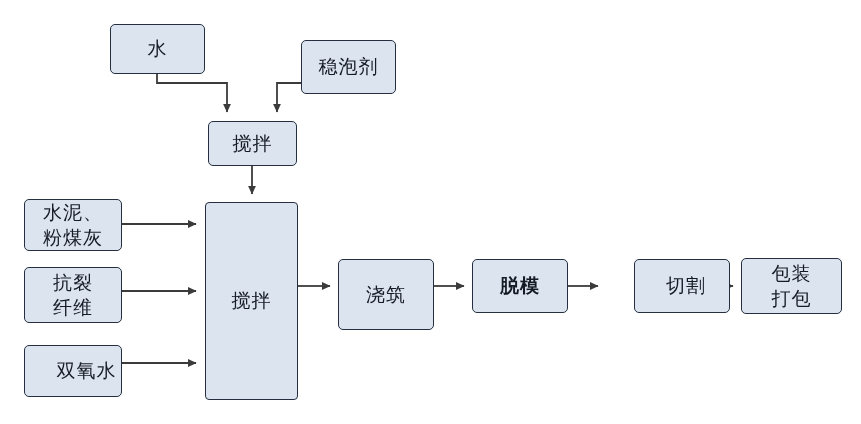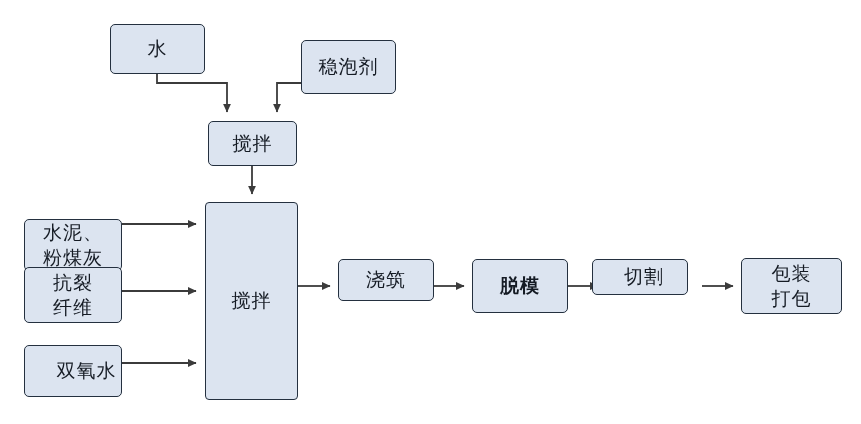--- a/index.html
+++ b/index.html
@@ -67,25 +67,25 @@
         <path d="M298,286 L330,286" fill="none" stroke="#3b3b3b" stroke-width="1.8" stroke-linejoin="miter" marker-end="url(#arrowhead)"></path>
         <path d="M434,286 L464,286" fill="none" stroke="#3b3b3b" stroke-width="1.8" stroke-linejoin="miter" marker-end="url(#arrowhead)"></path>
         <path d="M568,286 L598,286" fill="none" stroke="#3b3b3b" stroke-width="1.8" stroke-linejoin="miter" marker-end="url(#arrowhead)"></path>
         <path d="M702,286 L733,286" fill="none" stroke="#3b3b3b" stroke-width="1.8" stroke-linejoin="miter" marker-end="url(#arrowhead)"></path>
       </g>
   </svg>
   <div id="node-layer">
       <div class="node" style="left: 110px; top: 24px; width: 95px; height: 50px;">水</div>
       <div class="node" style="left: 301px; top: 24px; width: 95px; height: 54px; margin-top: 16px;">稳泡剂</div>
       <div class="node" style="left: 208px; top: 121px; width: 89px; height: 45px;">搅拌</div>
-      <div class="node" style="left: 24px; top: 199px; width: 98px; height: 52px; margin-top: 20px;">水泥、
+      <div class="node" style="left: 24px; top: 199px; width: 98px; height: 52px;">水泥、
 粉煤灰</div>
       <div class="node" style="left: 24px; top: 267px; width: 98px; height: 56px;">抗裂
 纤维</div>
       <div class="node" style="left: 24px; top: 345px; width: 98px; height: 52px; padding-left: 27px;">双氧水</div>
       <div class="node tall" style="left: 205px; top: 202px; width: 93px; height: 198px;">搅拌</div>
-      <div class="node" style="left: 338px; top: 259px; width: 96px; height: 42px;">浇筑</div>
+      <div class="node" style="left: 338px; top: 259px; width: 96px; height: 71px;">浇筑</div>
       <div class="node" style="left: 472px; top: 259px; width: 96px; height: 54px; font-weight: bold;">脱模</div>
-      <div class="node" style="left: 592px; top: 259px; width: 96px; height: 36px; padding-left: 8px;">切割</div>
+      <div class="node" style="left: 634px; top: 259px; width: 96px; height: 54px; padding-left: 8px;">切割</div>
       <div class="node" style="left: 741px; top: 258px; width: 101px; height: 56px;">包装
 打包</div>
     </div>
 </div>
 
 </body></html>

